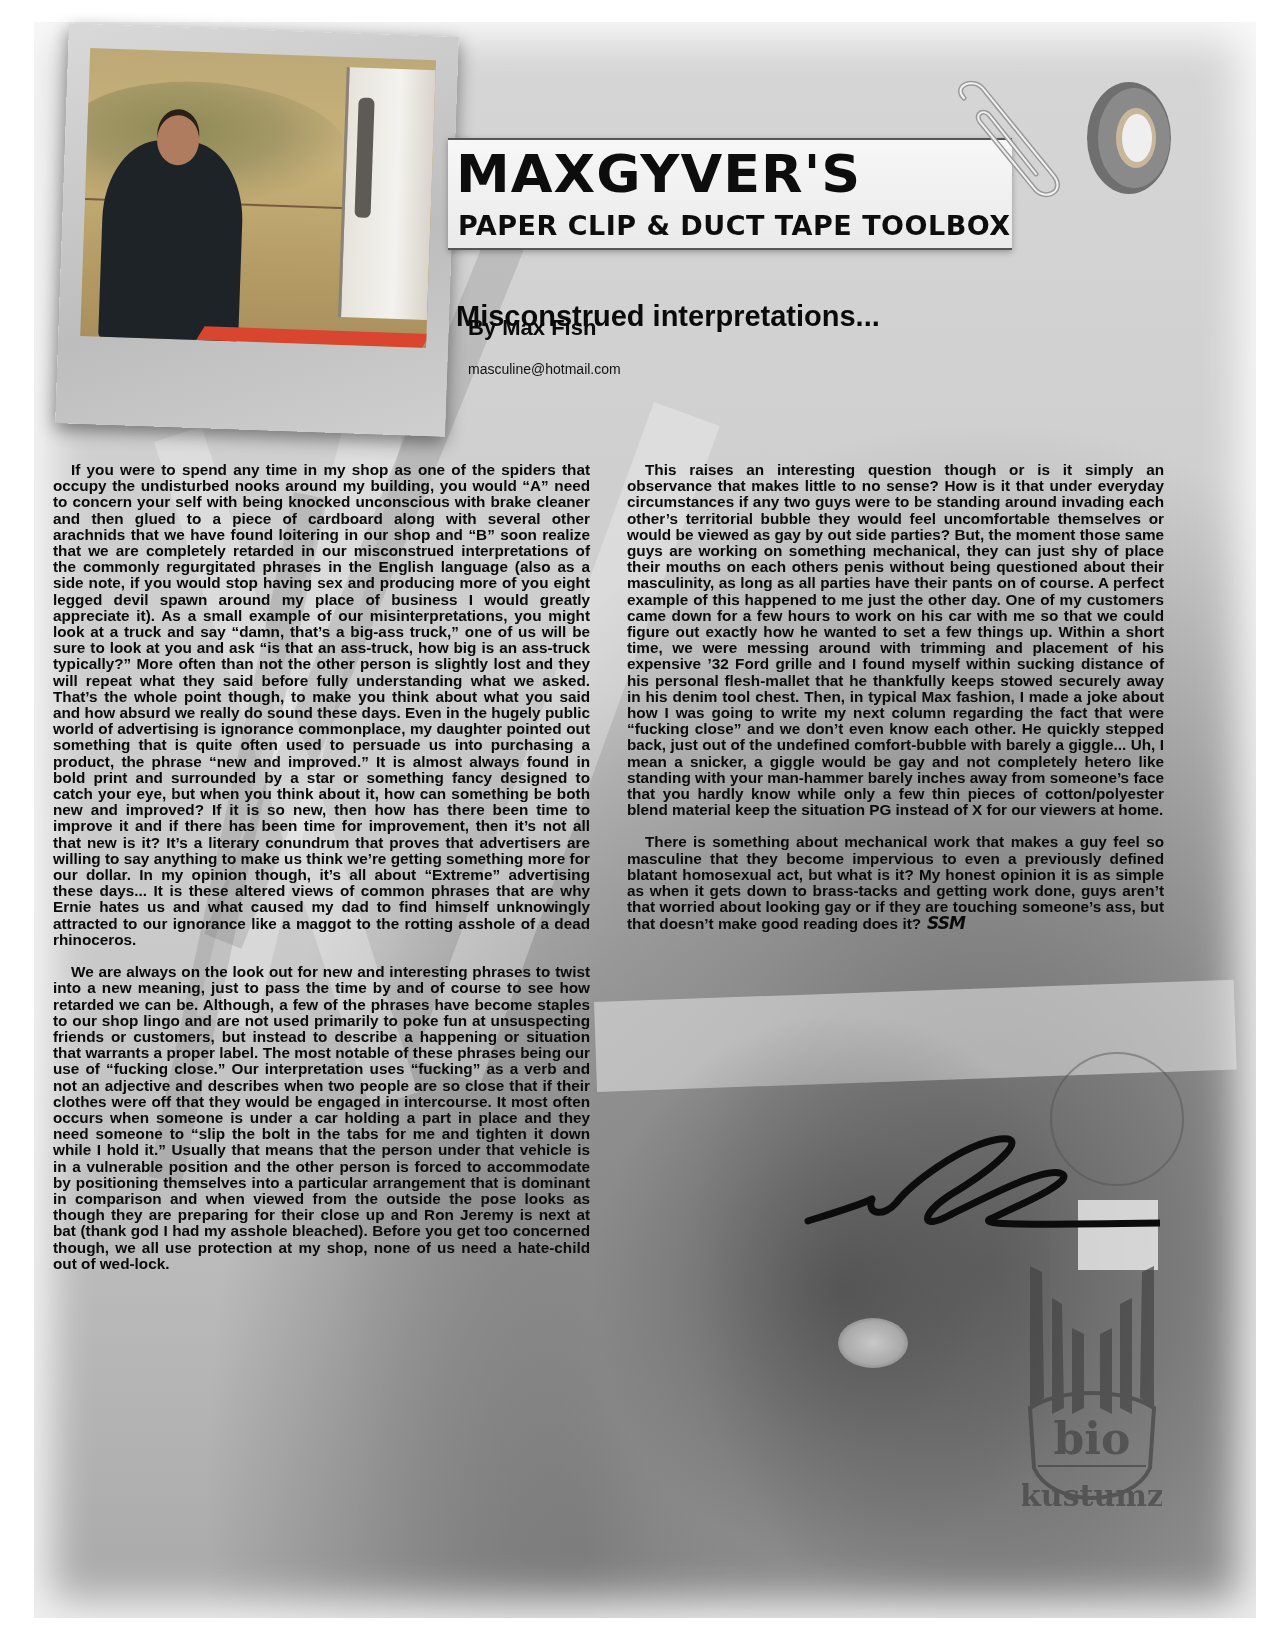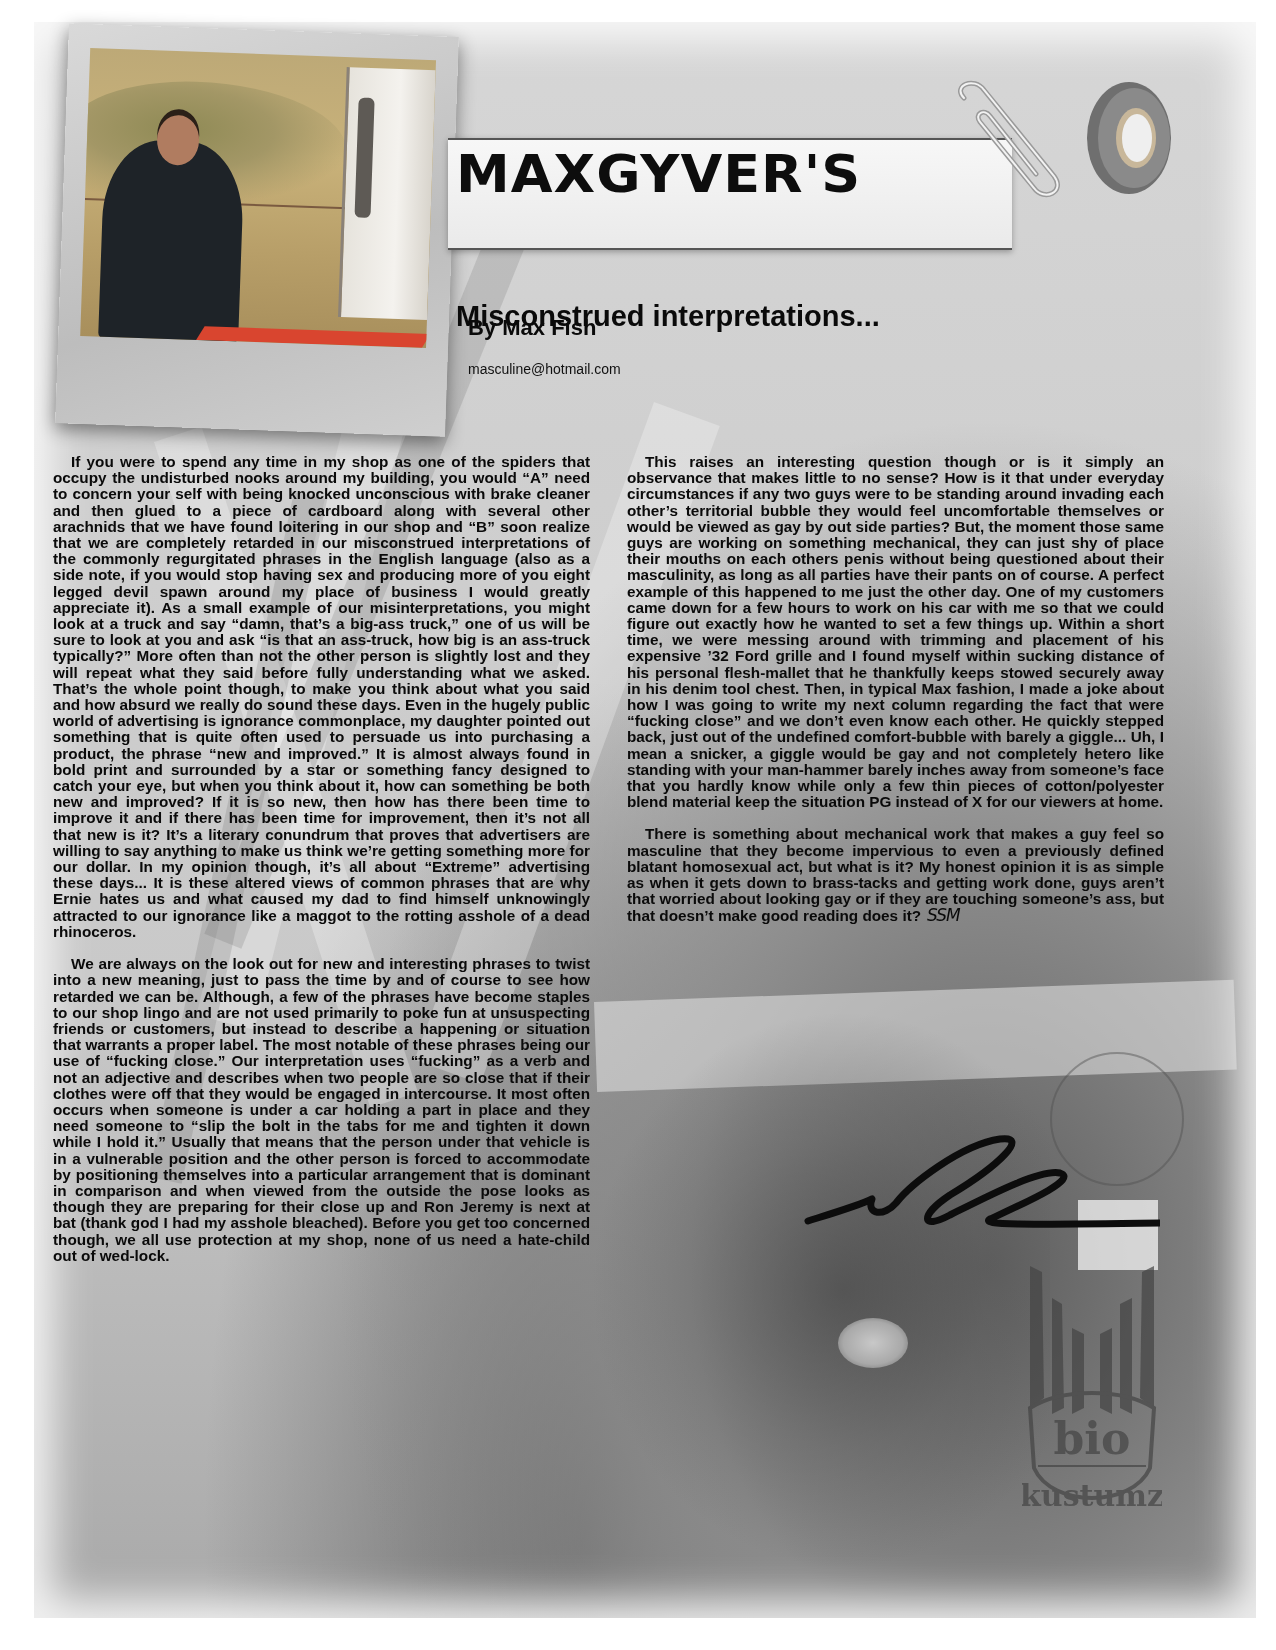--- a/index.html
+++ b/index.html
@@ -105,25 +105,25 @@
     position: absolute; left: 468px; top: 361px;
     font-size: 14px; color: #111;
   }
 
   
   .column {
     position: absolute; font-weight: bold; font-size: 15.3px; line-height: 16.2px;
     color: #0a0a0a; text-align: justify; letter-spacing: 0;
     font-family: "Liberation Sans", sans-serif;
   }
-  .column p { margin: 0 0 16px 0; text-indent: 18px; }
+  .column p { margin: 8px 0 16px 0; text-indent: 18px; }
   .col-left { left: 53px; top: 454px; width: 537px; }
   .col-right { left: 627px; top: 454px; width: 537px; }
   .ssm {
-    font-family: "DejaVu Sans", sans-serif; font-weight: normal; font-size: 17px;
+    font-family: "DejaVu Sans", sans-serif; font-weight: bold; font-size: 17px;
     font-style: italic; margin-left: 6px; letter-spacing: -1px;
   }
 
   
   .signature {
     position: absolute; left: 800px; top: 1135px; width: 360px; height: 110px;
   }
 
   
   .logo {
@@ -173,20 +173,21 @@
     <div class="fence"></div>
     <div class="person"></div>
     <div class="head"></div>
     <div class="truck"></div>
     <div class="ladder"></div>
   </div>
 </div>
 
 <div class="banner">
   <div class="banner-title">MAXGYVER'S</div>
+  <div class="banner-subtitle">PAPER CLIP &amp; DUCT TAPE TOOLBOX</div>
 </div>
 
 <svg class="paperclip" viewBox="0 0 130 120">
   <path d="M20 20 C 8 8, 30 -2, 40 12 L 110 98 C 122 114, 100 124, 90 110 L 36 44 C 30 36, 40 30, 46 38 L 92 96" fill="none" stroke="#9a9a9a" stroke-width="5" stroke-linecap="round"></path>
   <path d="M20 20 C 8 8, 30 -2, 40 12 L 110 98 C 122 114, 100 124, 90 110 L 36 44 C 30 36, 40 30, 46 38 L 92 96" fill="none" stroke="#f2f2f2" stroke-width="2" stroke-linecap="round"></path>
 </svg>
 
 <svg class="ducttape" viewBox="0 0 90 120">
   <ellipse cx="45" cy="60" rx="42" ry="56" fill="#6f6f6f"></ellipse>
   <ellipse cx="50" cy="60" rx="36" ry="50" fill="#8a8a8a"></ellipse>

